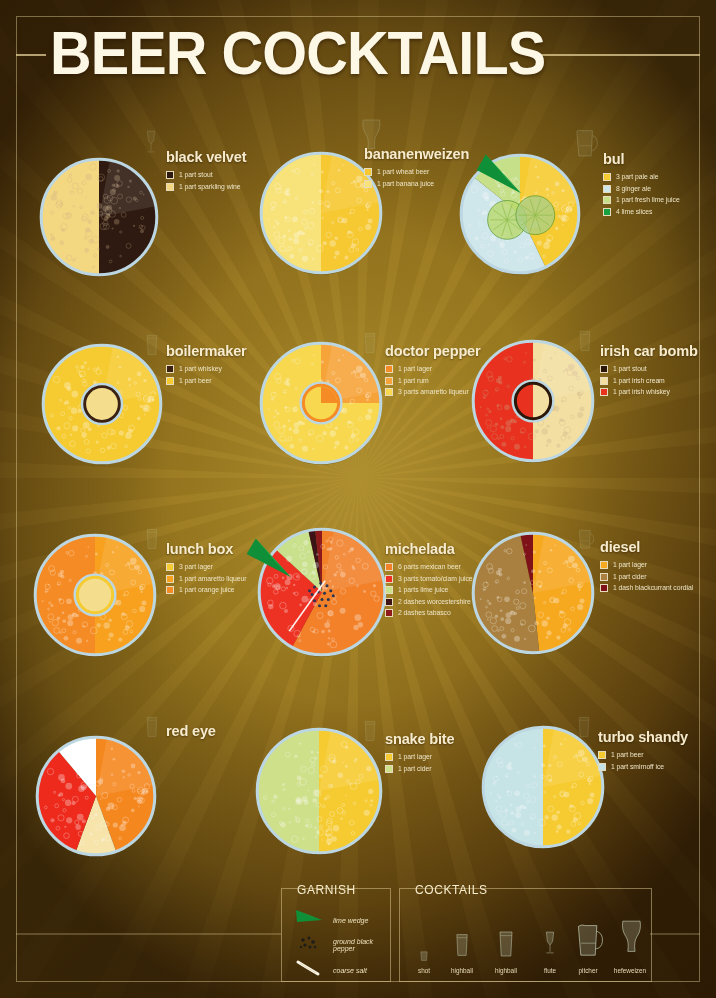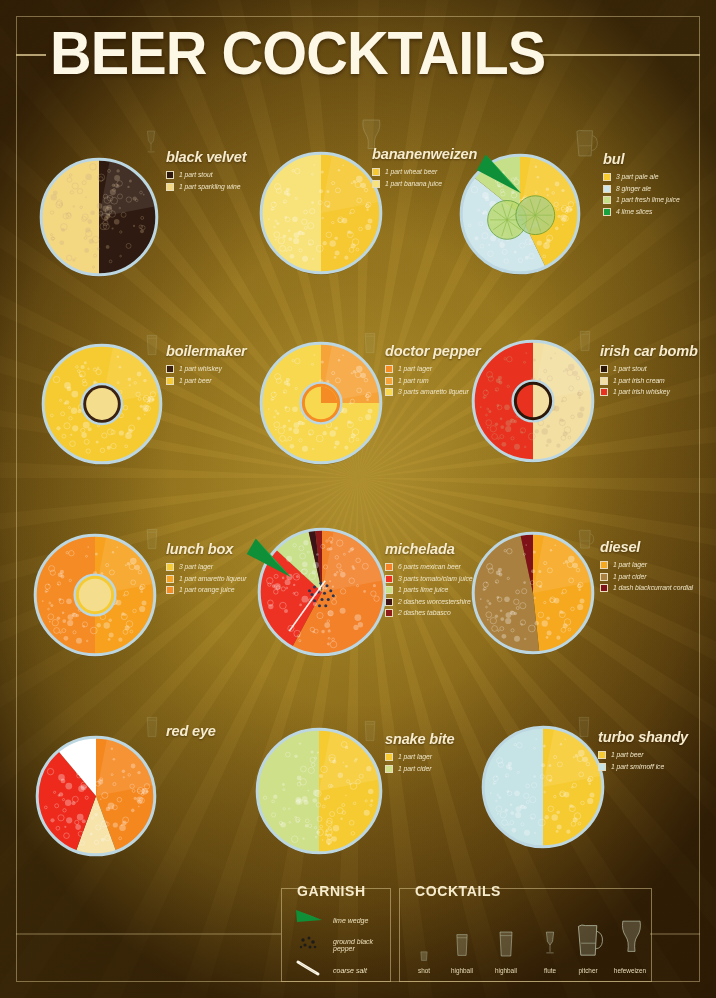--- a/index.html
+++ b/index.html
@@ -32,39 +32,39 @@
     color:#fdf7e6;line-height:74px;
     transform:scaleX(0.93);transform-origin:left center;
     text-shadow:0 2px 4px rgba(40,22,2,.55);
     white-space:nowrap;
   }
 
   
   .drink{position:absolute;}
   .pie-holder{position:absolute;}
 
-  .info{position:absolute;font-style:italic;}
+  .info{position:absolute;}
   .glassicon{position:absolute;opacity:.30;}
   .dname{
     font-family:"Liberation Sans", sans-serif;
     font-weight:bold;font-size:15.5px;color:#f6eccd;
     letter-spacing:-.2px;white-space:nowrap;
     transform:scaleX(.94);transform-origin:left center;
     text-shadow:0 1px 2px rgba(40,22,2,.5);
   }
   .legend{margin-top:4px;}
   .lrow{display:flex;align-items:center;height:10px;margin-bottom:1.5px;}
   .sw{width:8px;height:8px;border:1px solid #e6dcbb;box-sizing:border-box;margin-right:5px;flex:none;}
   .ltxt{font-size:7.1px;color:#efe6c8;white-space:nowrap;letter-spacing:-.05px;
         transform:scaleX(.96);transform-origin:left center;}
 
   
   .lbox{position:absolute;border:1px solid rgba(226,206,150,.5);}
   .lbox-title{position:absolute;top:-6px;left:10px;background:transparent;
-    padding:0 5px;font-size:14px;font-weight:bold;color:#f6eccd;letter-spacing:.6px;}
+    padding:0 5px;font-size:12px;font-weight:normal;color:#f6eccd;letter-spacing:.6px;}
   .lbox-title::before,.lbox-title::after{content:"";}
   .gl-item{position:absolute;text-align:center;}
   .gl-label{font-size:6.4px;color:#e8dcb8;margin-top:2px;}
   .gn-row{position:absolute;display:flex;align-items:center;}
   .gn-txt{font-size:7px;color:#ece0bc;margin-left:9px;font-style:italic;}
 </style>
 </head>
 <body>
 
 <div id="poster">
@@ -363,21 +363,21 @@
               <circle cx="26.2" cy="52.4" r="0.8" fill="#ffffff" opacity="0.30"></circle>
               <circle cx="52.8" cy="75.7" r="3.1" fill="none" stroke="#ffffff" stroke-width="0.7" opacity="0.38"></circle>
               <path d="M63,63 L74.21,4.26 A59.8,59.8 0 0,1 121.74,51.79 Z" fill="#ffffff" opacity="0.10"></path>
             </g>
     <circle cx="63" cy="63" r="59.8" fill="none" stroke="#bcd7e2" stroke-width="3"></circle>
           </svg></div>
         <div class="glassicon" style="left: 353px; top: 112px;"><svg width="34" height="46" viewBox="0 0 100 100" preserveAspectRatio="xMidYMid meet">
             <path d="M30 6 Q26 30 38 48 Q48 62 44 90 L64 90 Q60 62 70 48 Q82 30 78 6 Z" fill="#d8e6cf" opacity="0.22"></path>
             <path d="M30 6 Q26 30 38 48 Q48 62 44 90 L64 90 Q60 62 70 48 Q82 30 78 6 Z" fill="none" stroke="#d8e6cf" stroke-width="2"></path>
           </svg></div>
-        <div class="info" style="left: 372px; top: 145px;">
+        <div class="info" style="left: 364px; top: 145px;">
           <div class="dname">bananenweizen</div>
           <div class="legend">
             <div class="lrow">
               <span class="sw" style="background: rgb(246, 200, 50);"></span>
               <span class="ltxt">1 part wheat beer</span>
             </div>
             <div class="lrow">
               <span class="sw" style="background: rgb(248, 227, 122);"></span>
               <span class="ltxt">1 part banana juice</span>
             </div>

